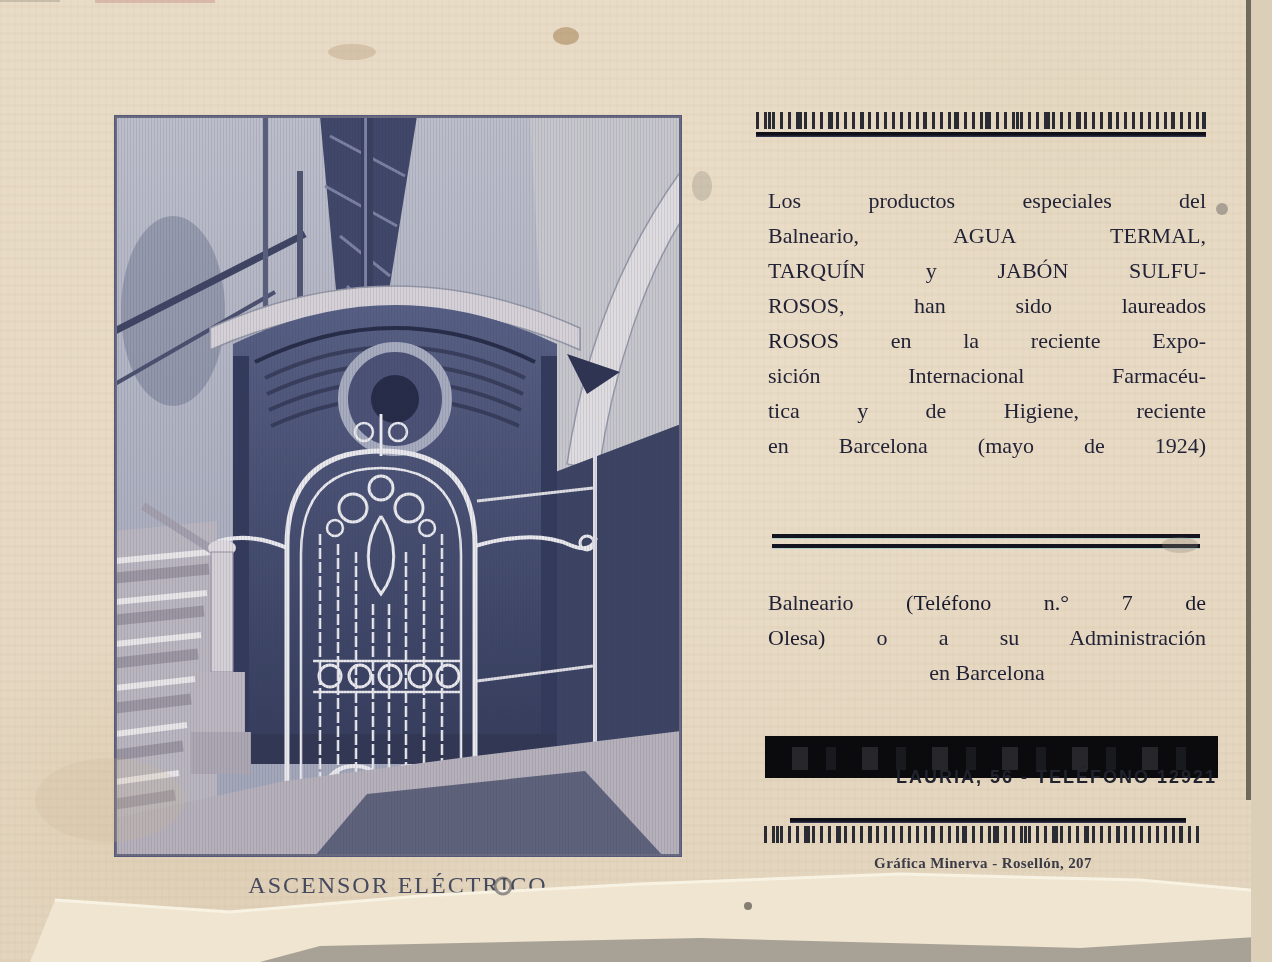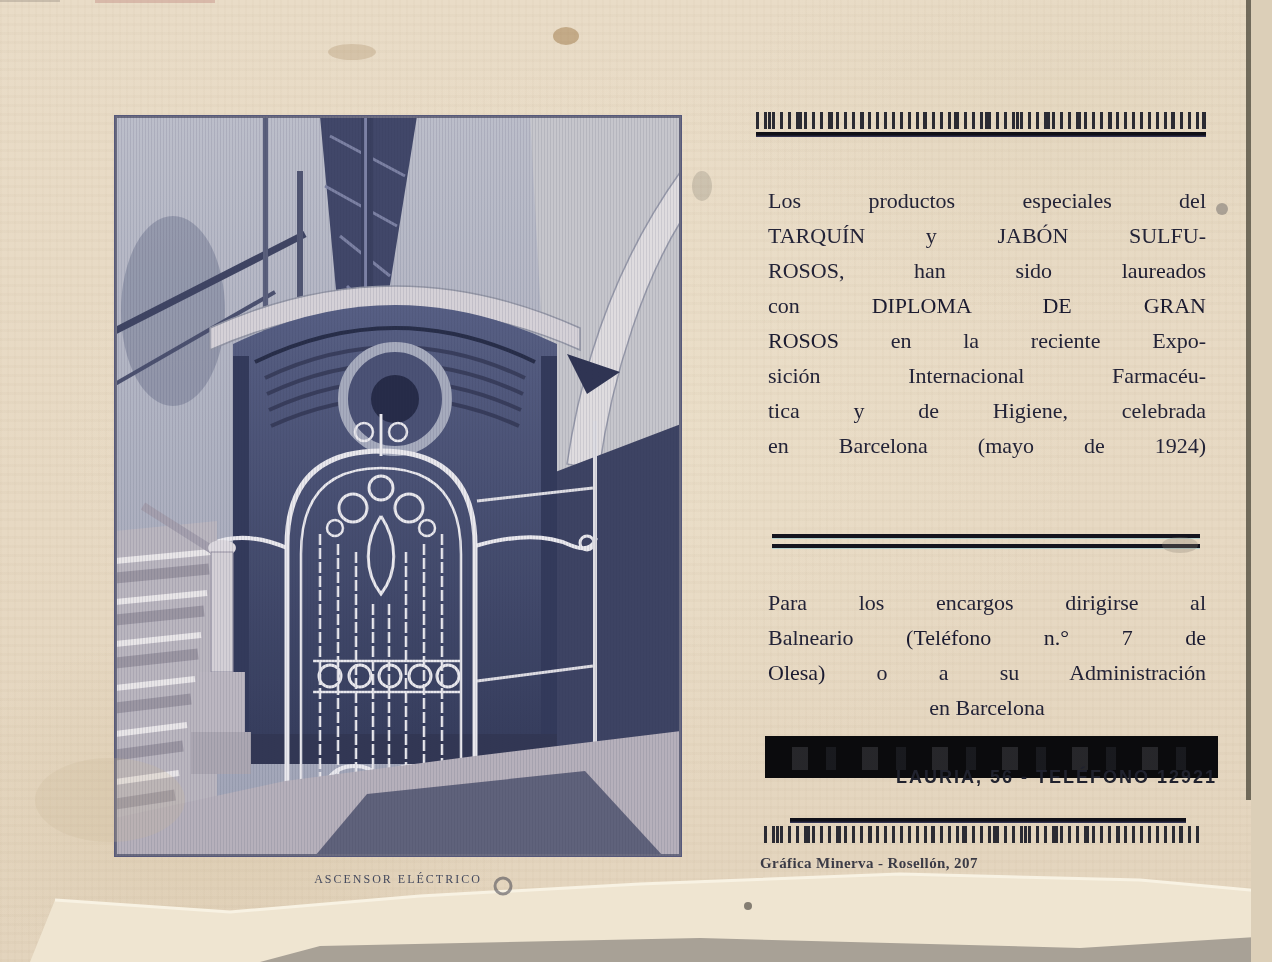--- a/index.html
+++ b/index.html
@@ -20,21 +20,21 @@
       repeating-linear-gradient(0deg, rgba(170,150,120,.05) 0 3px, rgba(255,255,255,0) 3px 9px);
   }
 
   
   .photo{position:absolute; left:115px; top:116px; width:566px; height:740px; box-shadow:0 0 0 1px #56587a;}
   .photo svg{display:block; width:100%; height:100%;}
   .halftone{position:absolute; inset:0; pointer-events:none;
     background:repeating-linear-gradient(90deg, rgba(25,32,70,.11) 0 1px, rgba(255,255,255,0) 1px 3px);}
   .photo-tint{position:absolute; inset:0; pointer-events:none; background:rgba(235,222,198,.10);}
   .caption{position:absolute; left:115px; top:872px; width:566px; text-align:center;
-    font-size:12px; letter-spacing:2px; color:#454a5e; font-weight:400;}
+    font-size:24px; letter-spacing:2px; color:#454a5e; font-weight:400;}
 
   
   .comb{height:17px; background:
       repeating-linear-gradient(90deg, #2b2b33 0 3px, rgba(0,0,0,0) 3px 8px),
       repeating-linear-gradient(90deg, rgba(0,0,0,0) 0 12px, #2b2b33 12px 15px, rgba(0,0,0,0) 15px 31px);}
   .rule-thick{height:5px; background:linear-gradient(180deg,#101018 60%, #3f3f66);}
   .comb-top{position:absolute; left:756px; top:112px; width:450px;}
   .comb-top .rule-thick{margin-top:3px;}
   .comb-bottom{position:absolute; left:764px; top:818px; width:440px;}
   .comb-bottom .comb{margin-top:3px;}
@@ -51,21 +51,21 @@
   .double-rule div{height:4px; background:#15151f; box-shadow:0 1px 0 rgba(120,200,220,.45);}
   .double-rule div + div{margin-top:6px;}
 
   .redacted{position:absolute; left:765px; top:736px; width:453px; height:42px; background:#0b0b0d; overflow:hidden;}
   .redacted::after{content:""; position:absolute; left:6%; top:25%; width:88%; height:55%;
     background:repeating-linear-gradient(90deg, rgba(110,110,118,.28) 0 16px, rgba(0,0,0,0) 16px 34px, rgba(90,95,110,.18) 34px 44px, rgba(0,0,0,0) 44px 70px);}
 
   .address{position:absolute; left:755px; top:767px; width:462px; text-align:right;
     font-family:"Liberation Sans", sans-serif; font-weight:700; font-size:18px;
     letter-spacing:2px; color:#20222e; white-space:nowrap;}
-  .credit{position:absolute; left:760px; top:855px; width:446px; text-align:left;
+  .credit{position:absolute; left:760px; top:855px; width:446px; text-align:center;
     font-weight:700; font-size:15px; color:#3b3b46; letter-spacing:.4px;}
 
   .edges{position:absolute; inset:0; pointer-events:none;}
 </style>
 </head>
 <body>
 
 <div id="page">
 
   <div class="photo">
@@ -191,36 +191,35 @@
 
   <div class="caption">ASCENSOR ELÉCTRICO</div>
 
   <div class="comb-top">
     <div class="comb"></div>
     <div class="rule-thick"></div>
   </div>
 
   <div class="para para1">
     <div class="jline"><span>Los productos especiales del</span></div>
+    <div class="jline"><span>Balneario, AGUA TERMAL,</span></div>
     <div class="jline"><span>TARQUÍN y JABÓN SULFU-</span></div>
     <div class="jline"><span>ROSOS, han sido </span><span class="b">laureados</span></div>
-    <div class="jline"><span>con </span><span class="b">DIPLOMA DE GRAN</span></div>
     <div class="jline"><span class="b">ROSOS</span><span> en la reciente Expo-</span></div>
     <div class="jline"><span>sición Internacional Farmacéu-</span></div>
-    <div class="jline"><span>tica y de Higiene, celebrada</span></div>
+    <div class="jline"><span>tica y de Higiene, reciente</span></div>
     <div class="jline"><span>en Barcelona (mayo de 1924)</span></div>
   </div>
 
   <div class="double-rule">
     <div></div>
     <div></div>
   </div>
 
   <div class="para para2">
-    <div class="jline"><span>Para los encargos dirigirse al</span></div>
     <div class="jline"><span>Balneario </span><span class="b">(Teléfono n.° 7 de</span></div>
     <div class="jline"><span class="b">Olesa)</span><span> o a su Administración</span></div>
     <div class="jline center"><span>en Barcelona</span></div>
   </div>
 
   <div class="redacted"></div>
 
   <div class="address">LAURIA, 56 - TELÉFONO 12921</div>
 
   <div class="comb-bottom">

